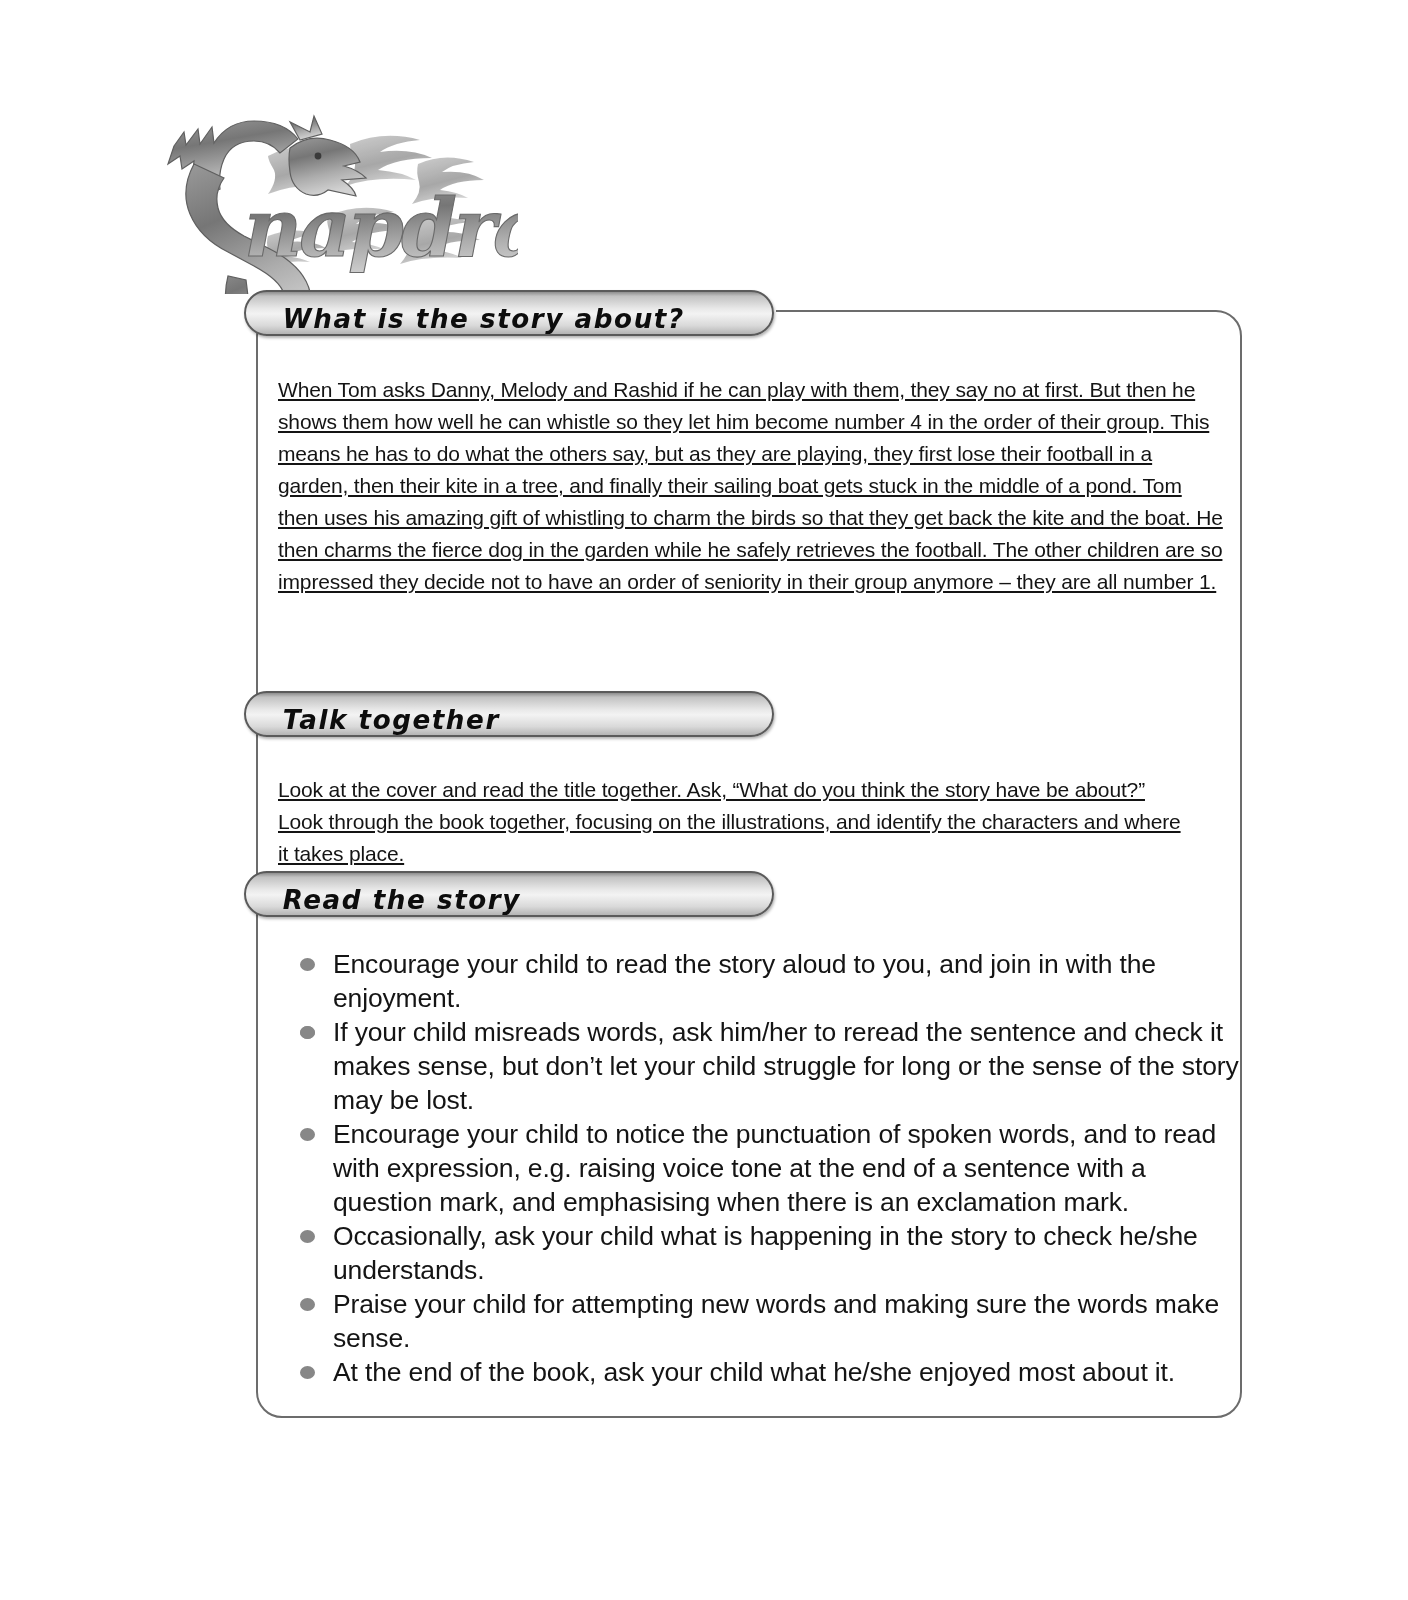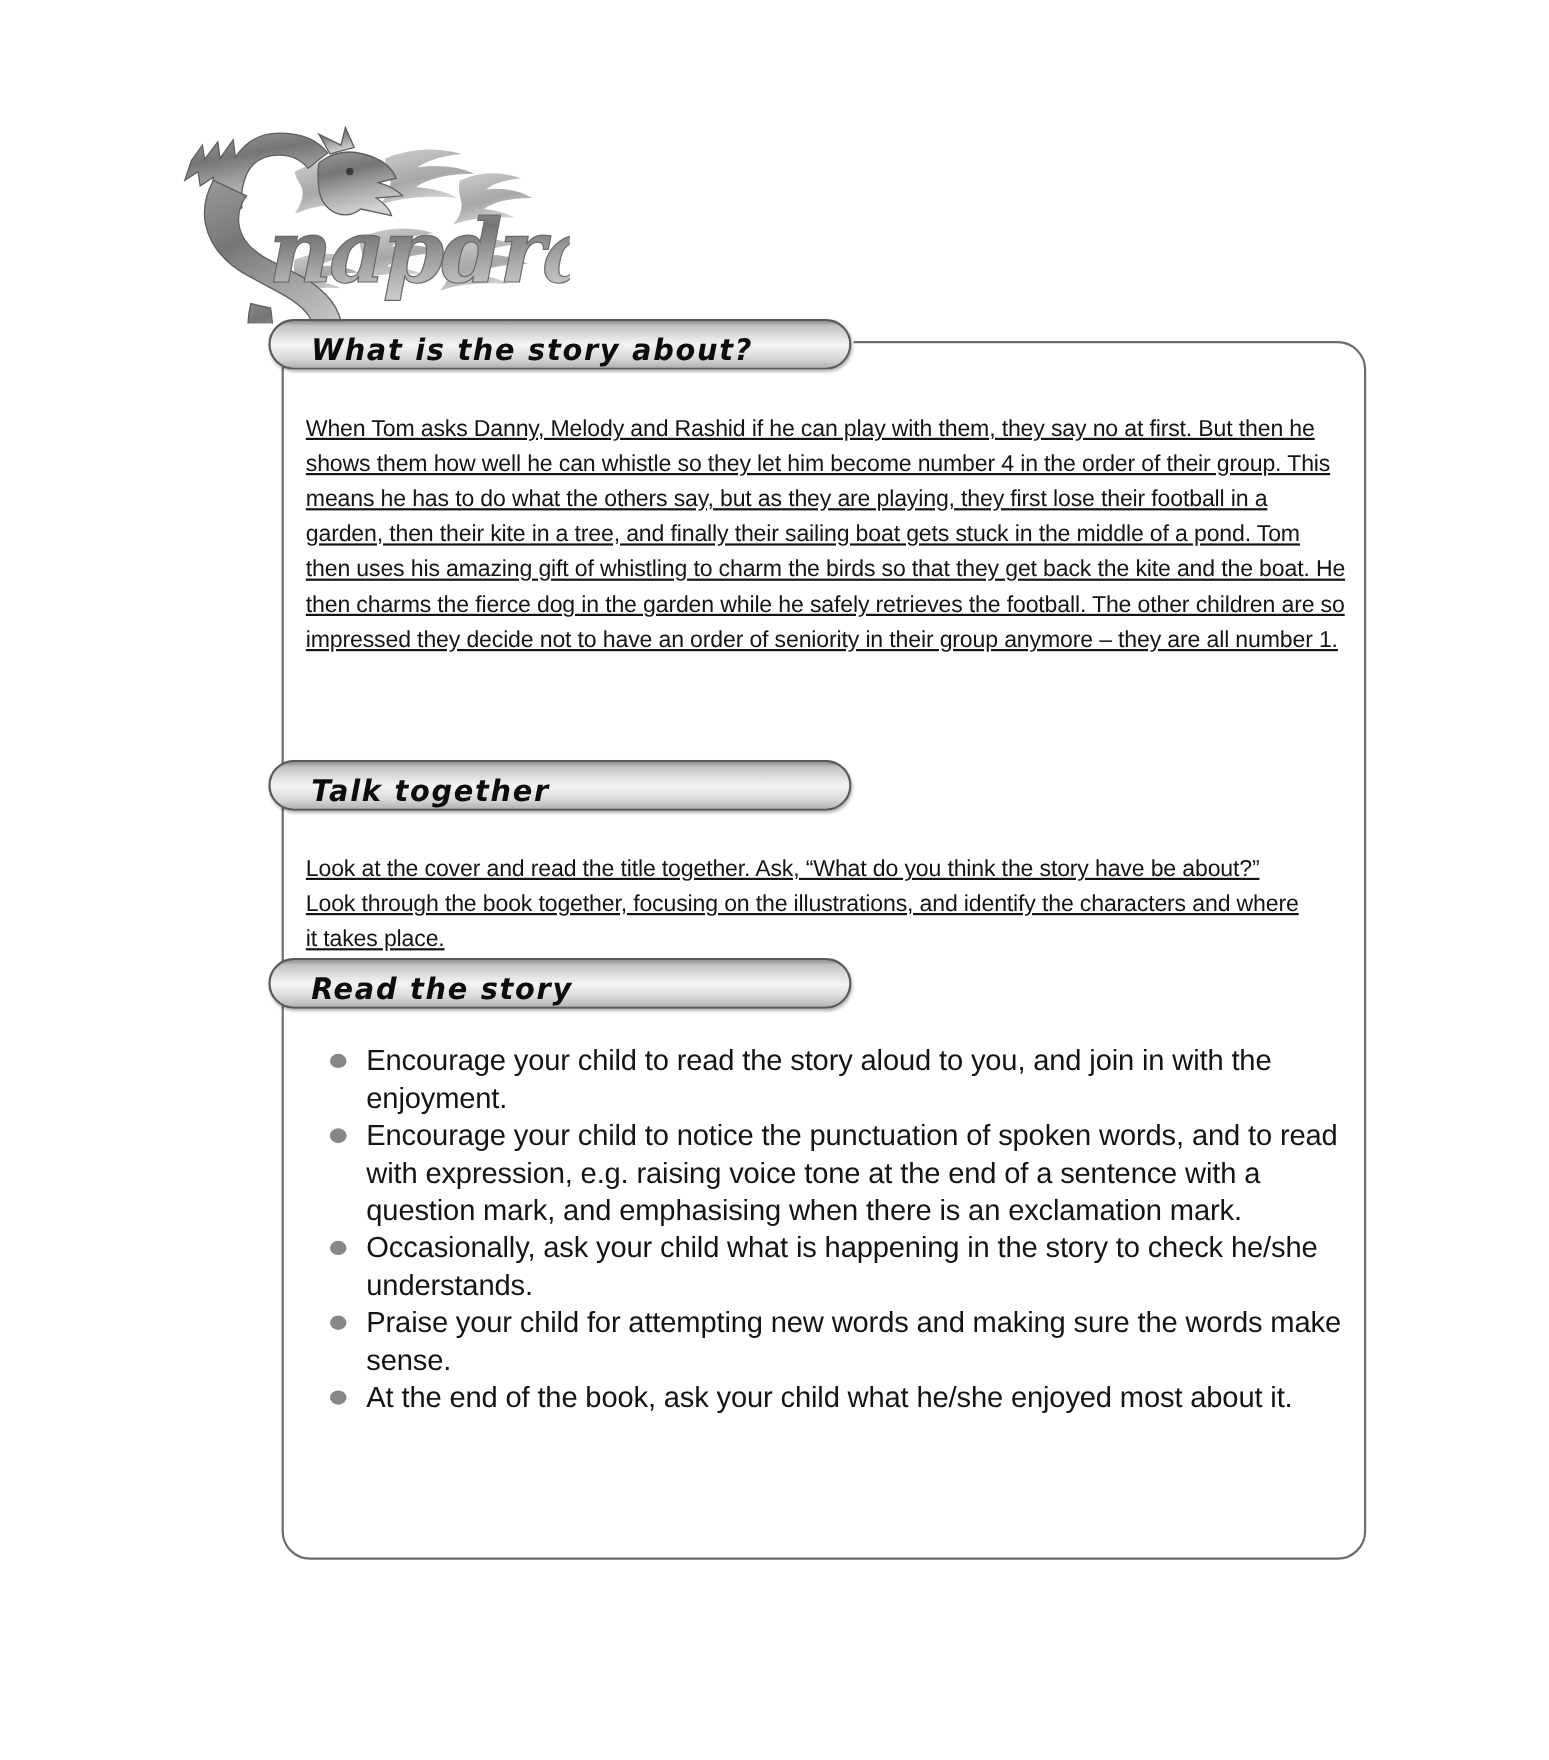--- a/index.html
+++ b/index.html
@@ -202,17 +202,18 @@
   <span class="pill-label">Talk together</span>
 </div>
 <p class="body-text" id="talk-text">Look at the cover and read the title together. Ask, “What do you think the story have be about?” Look through the book together, focusing on the illustrations, and identify the characters and where it takes place.</p>
 
 <div class="pill" id="pill-read">
   <span class="pill-label">Read the story</span>
 </div>
 <ul id="read-list">
     <li><span class="bullet-dot"></span><span>Encourage your child to read the story aloud to you, and join in with the enjoyment.</span></li>
     <li><span class="bullet-dot"></span></li>
+    <li><span class="bullet-dot"></span><span>If your child misreads words, ask him/her to reread the sentence and check it makes sense, but don’t let your child struggle for long or the sense of the story may be lost.</span></li>
     <li><span class="bullet-dot"></span><span>Encourage your child to notice the punctuation of spoken words, and to read with expression, e.g. raising voice tone at the end of a sentence with a question mark, and emphasising when there is an exclamation mark.</span></li>
     <li><span class="bullet-dot"></span><span>Occasionally, ask your child what is happening in the story to check he/she understands.</span></li>
     <li><span class="bullet-dot"></span><span>Praise your child for attempting new words and making sure the words make sense.</span></li>
     <li><span class="bullet-dot"></span><span>At the end of the book, ask your child what he/she enjoyed most about it.</span></li>
   </ul>
 
 </body></html>

